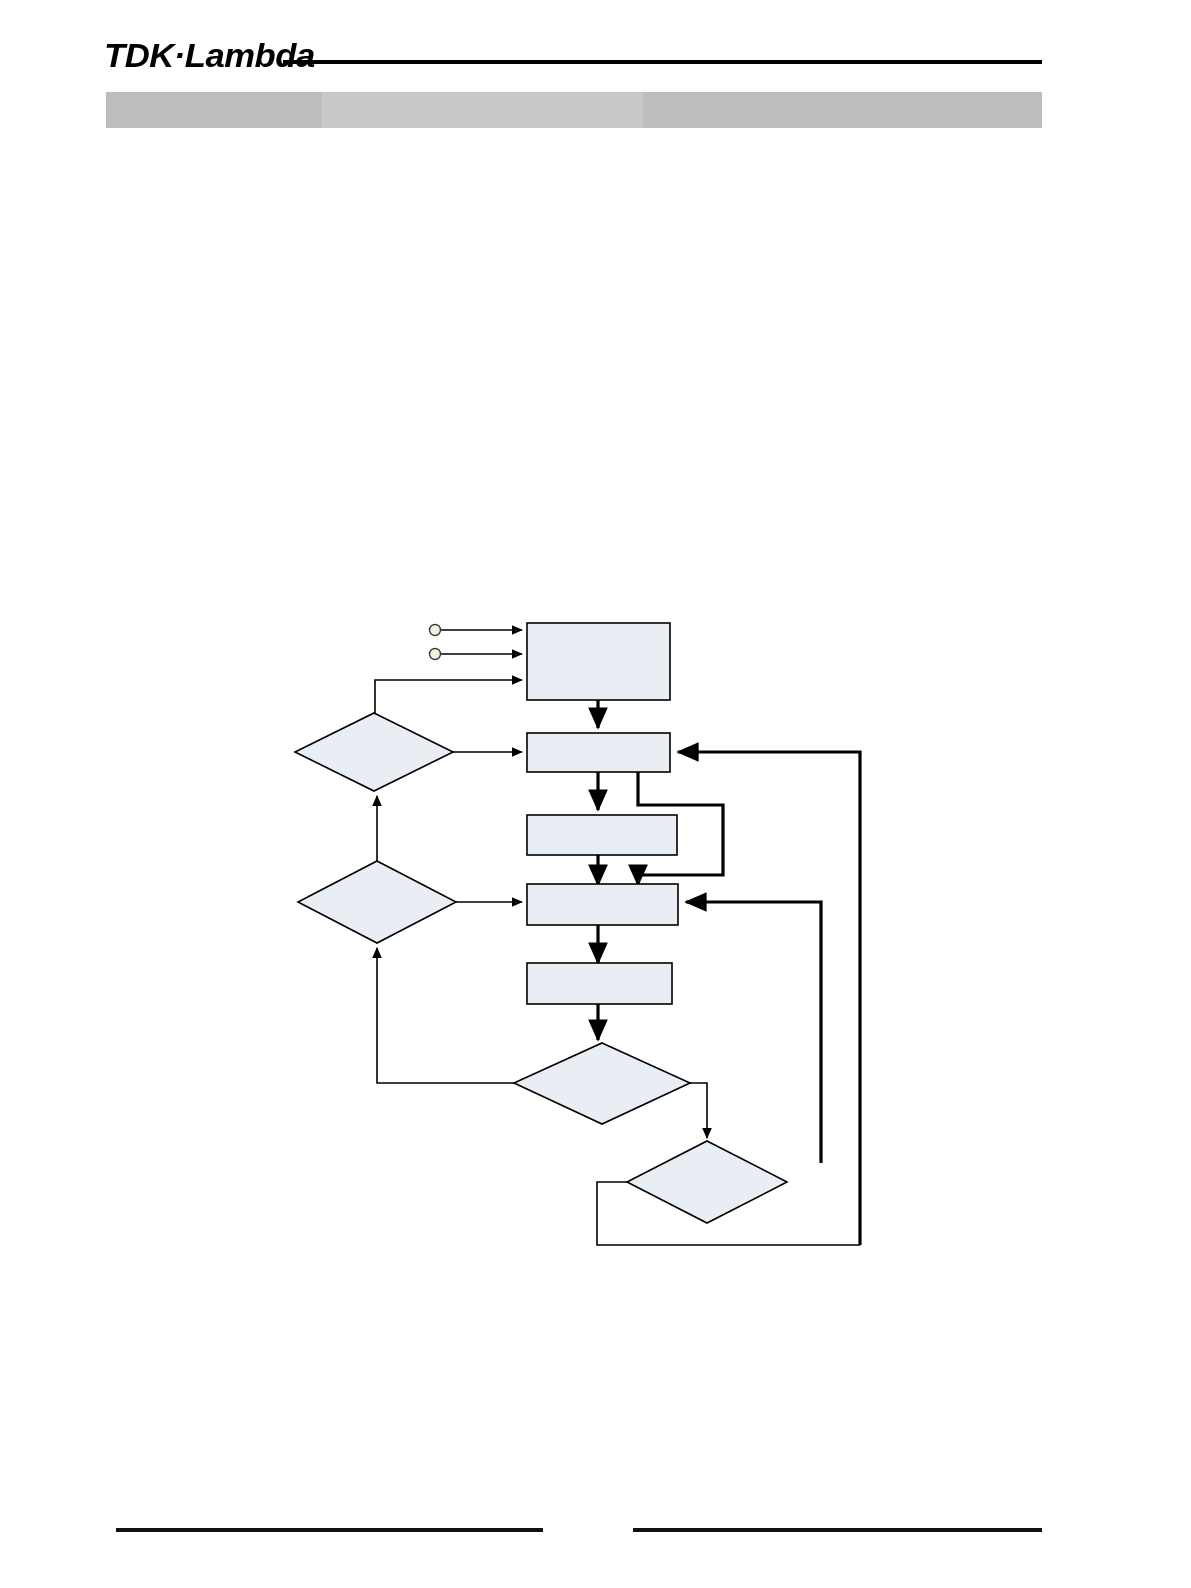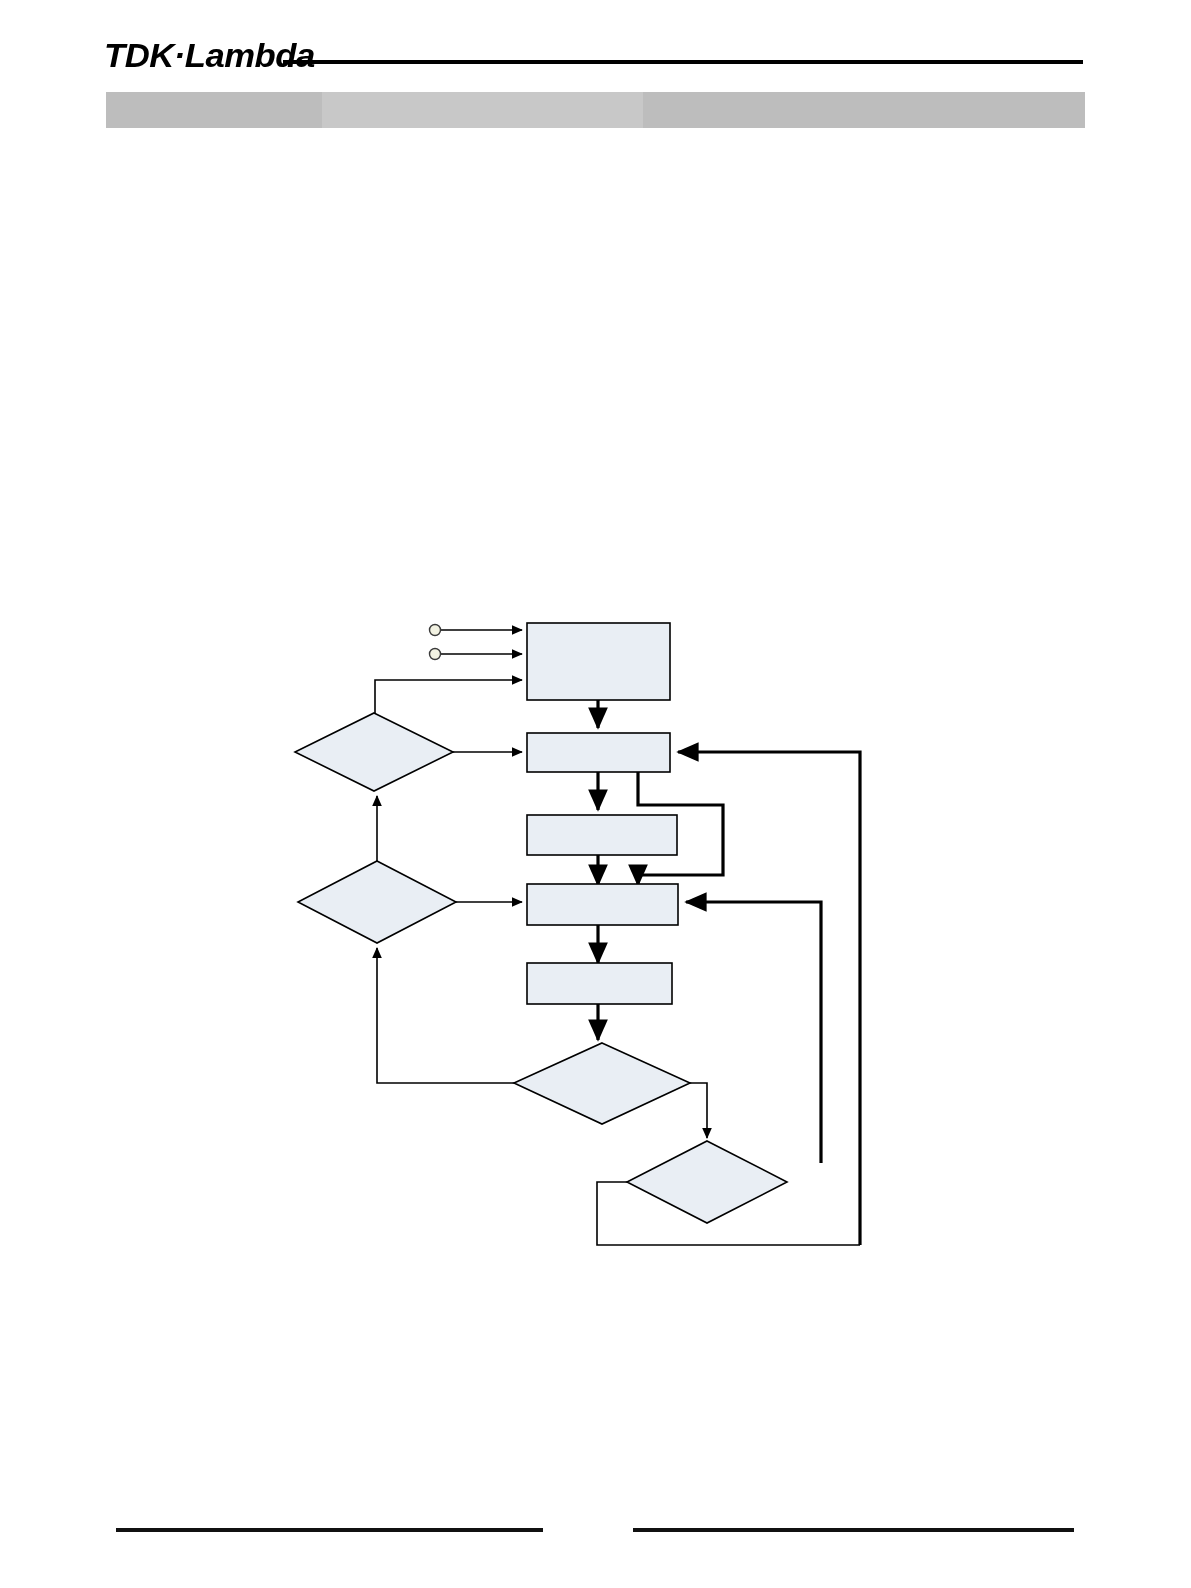--- a/index.html
+++ b/index.html
@@ -9,21 +9,20 @@
   }
   body {
     font-family: "Liberation Sans", sans-serif;
   }
   #page {
     position: relative;
     width: 1042px;
     height: 1588px;
     background: #ffffff;
     overflow: hidden;
-    padding-left: 44px;
   }
 
   
   #brand-logo {
     position: absolute;
     left: 104px;
     top: 36px;
     font-family: "Liberation Sans", sans-serif;
     font-weight: bold;
     font-style: italic;

